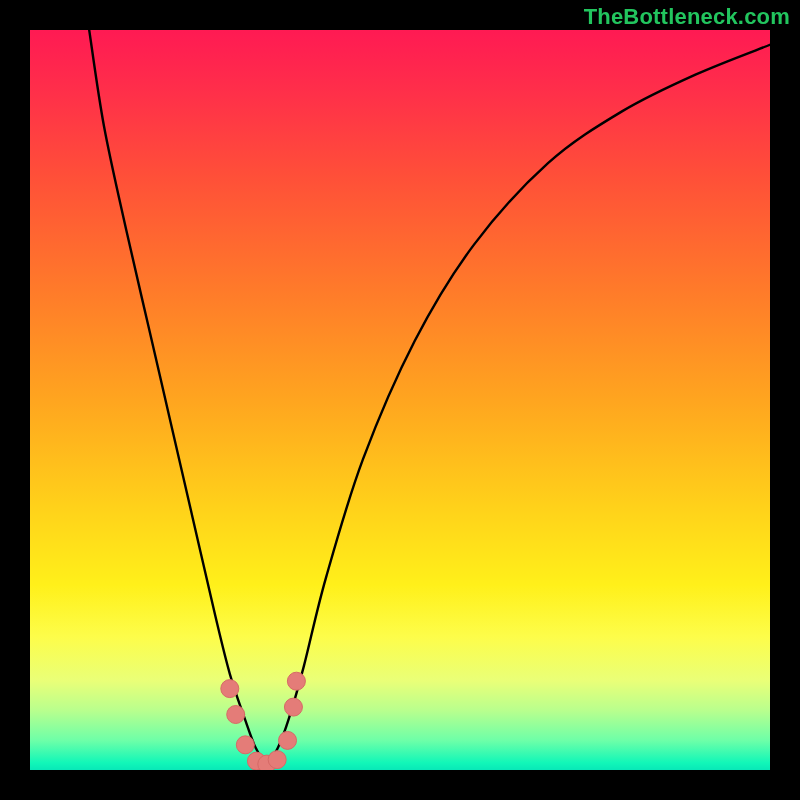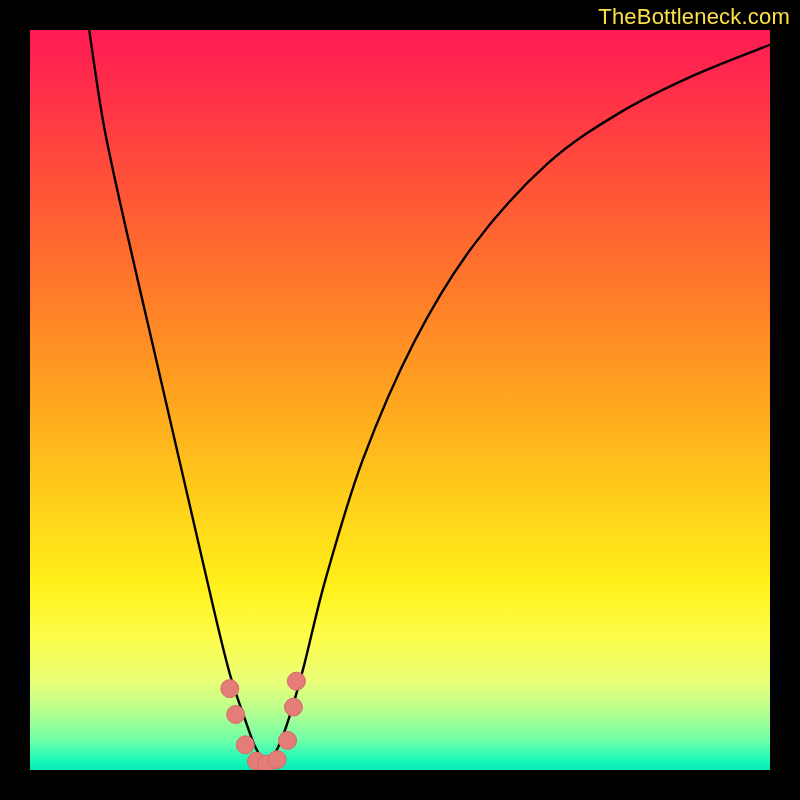--- a/index.html
+++ b/index.html
@@ -38,23 +38,23 @@
       #b8ff8e 92%,
       #6effa8 96%,
       #12f7b8 99%,
       #08e8b8 100%
     );
   }
   .watermark {
     position: absolute;
     top: 4px;
     right: 10px;
-    color: #fde047;
+    color: #22c55e;
     font-size: 22px;
-    font-weight: 400;
+    font-weight: 700;
     letter-spacing: 0.2px;
     user-select: none;
   }
   svg.curve {
     position: absolute;
     left: 0;
     top: 0;
     width: 740px;
     height: 740px;
   }

